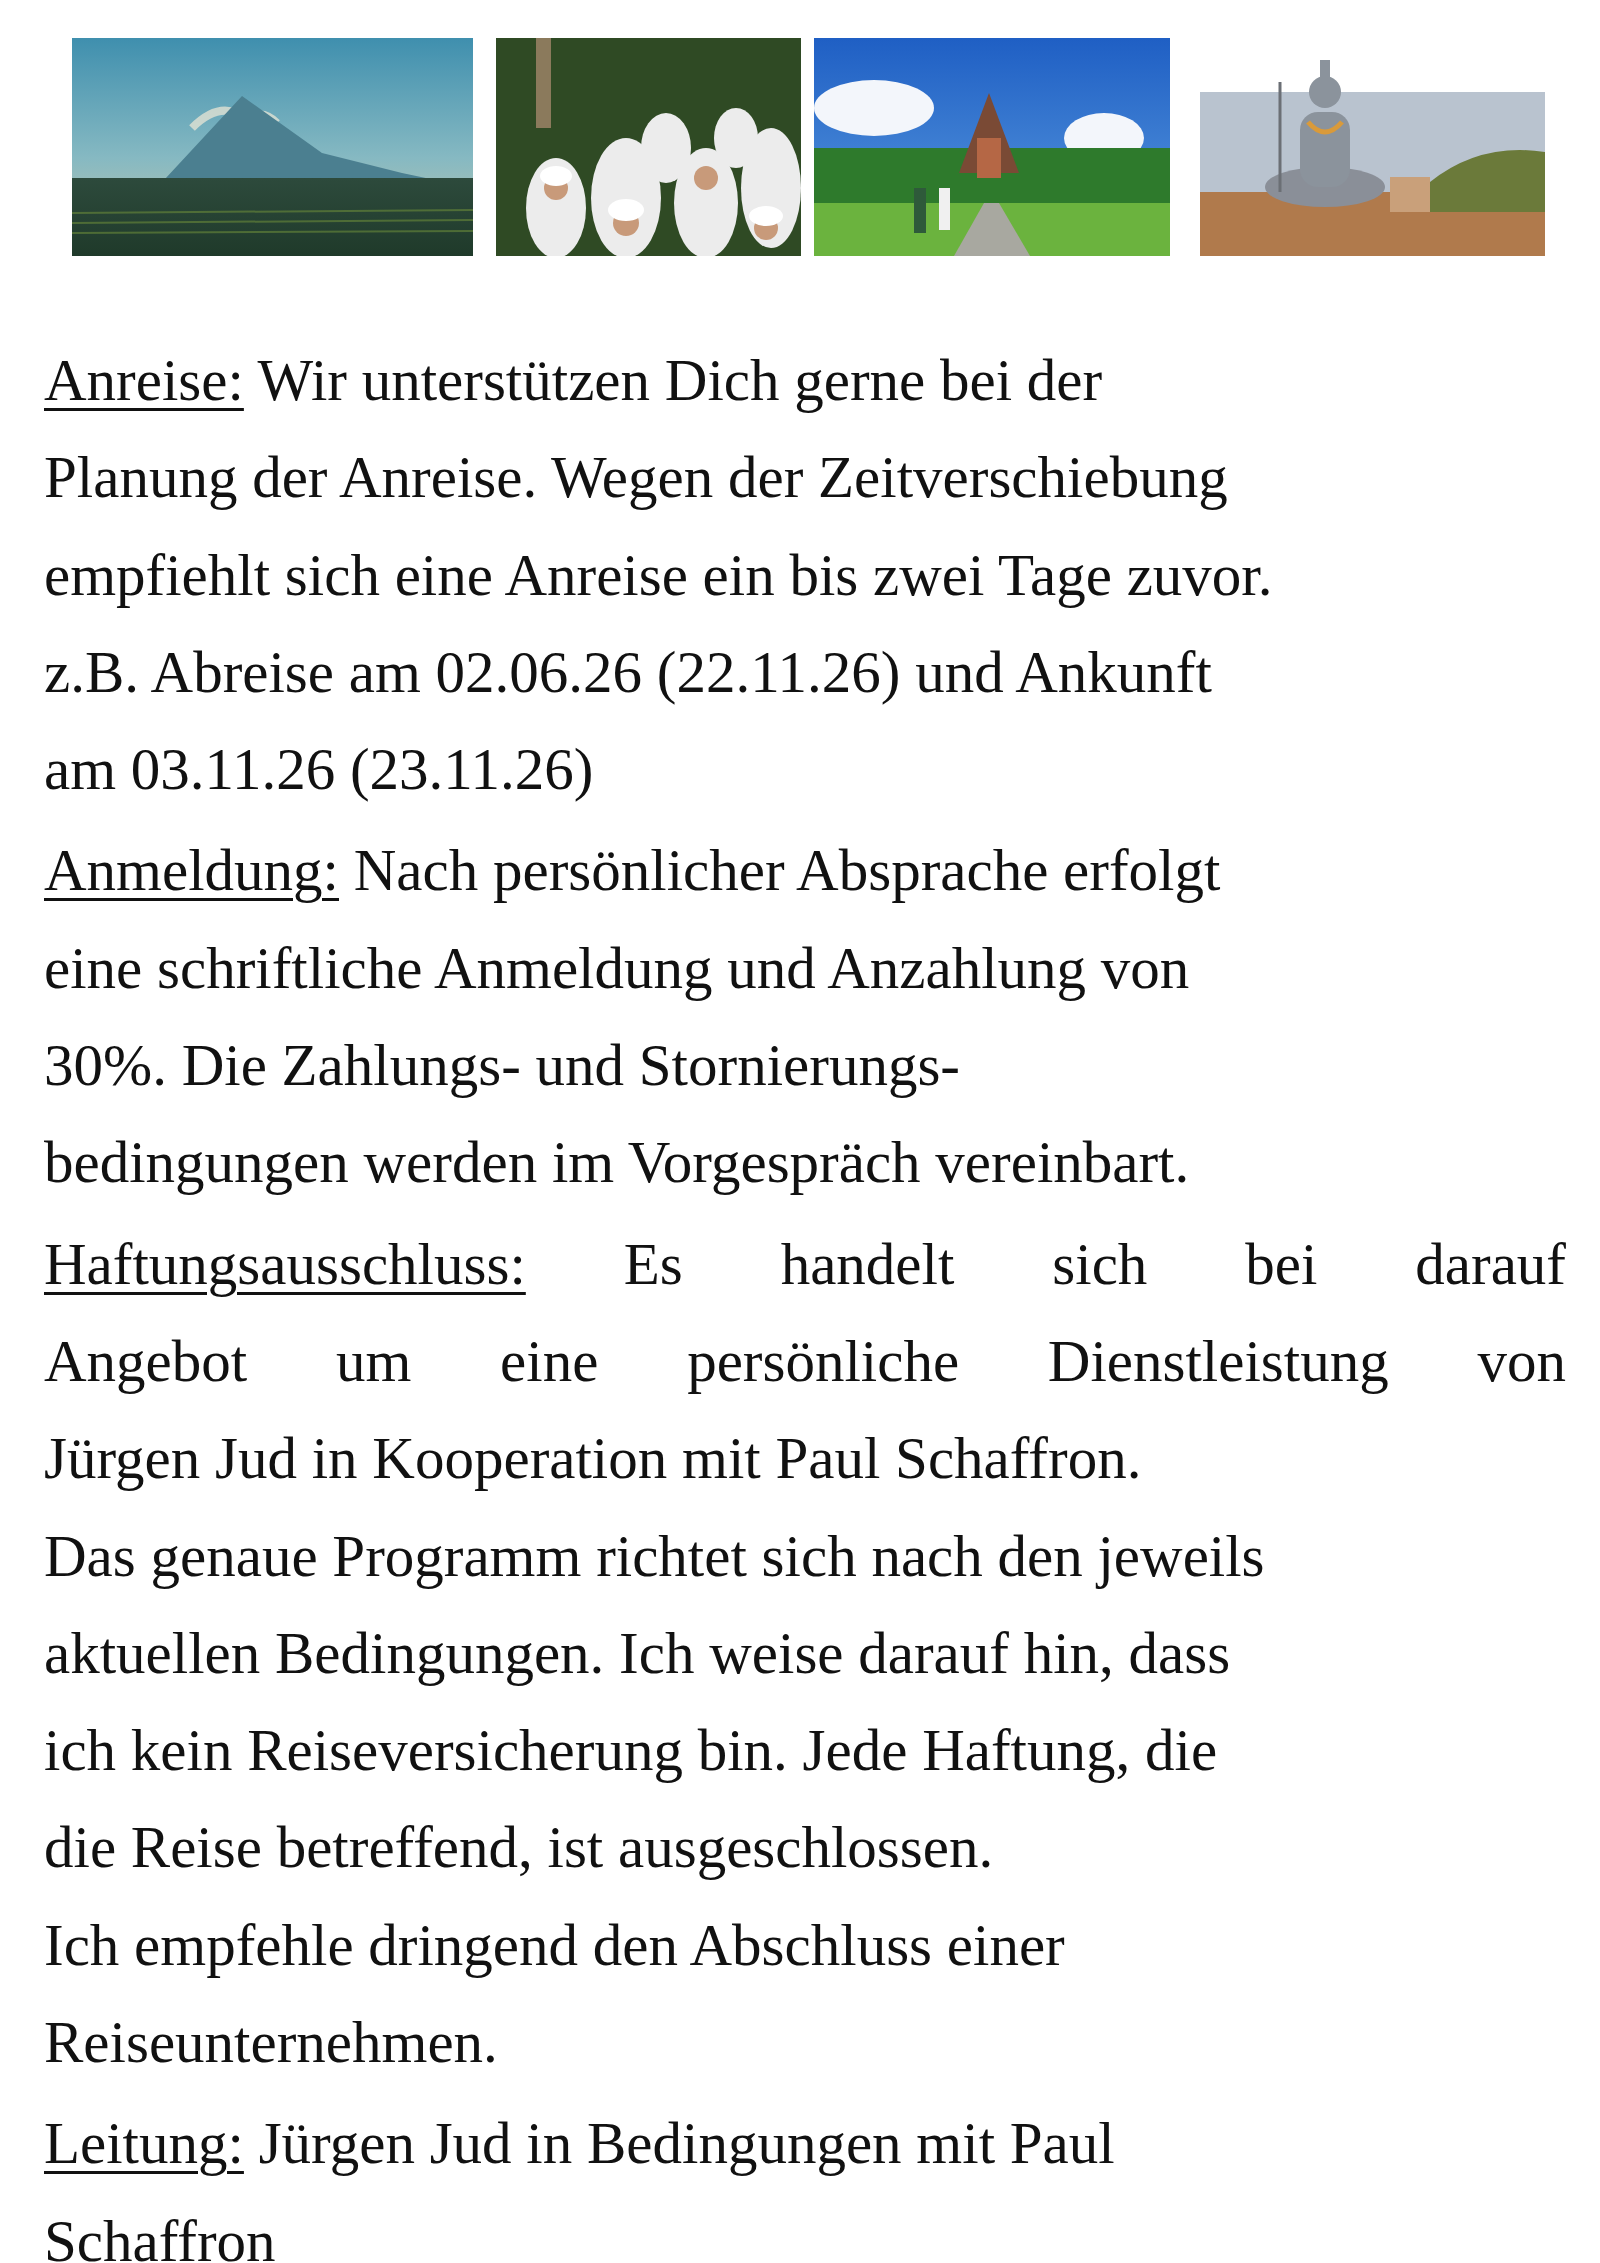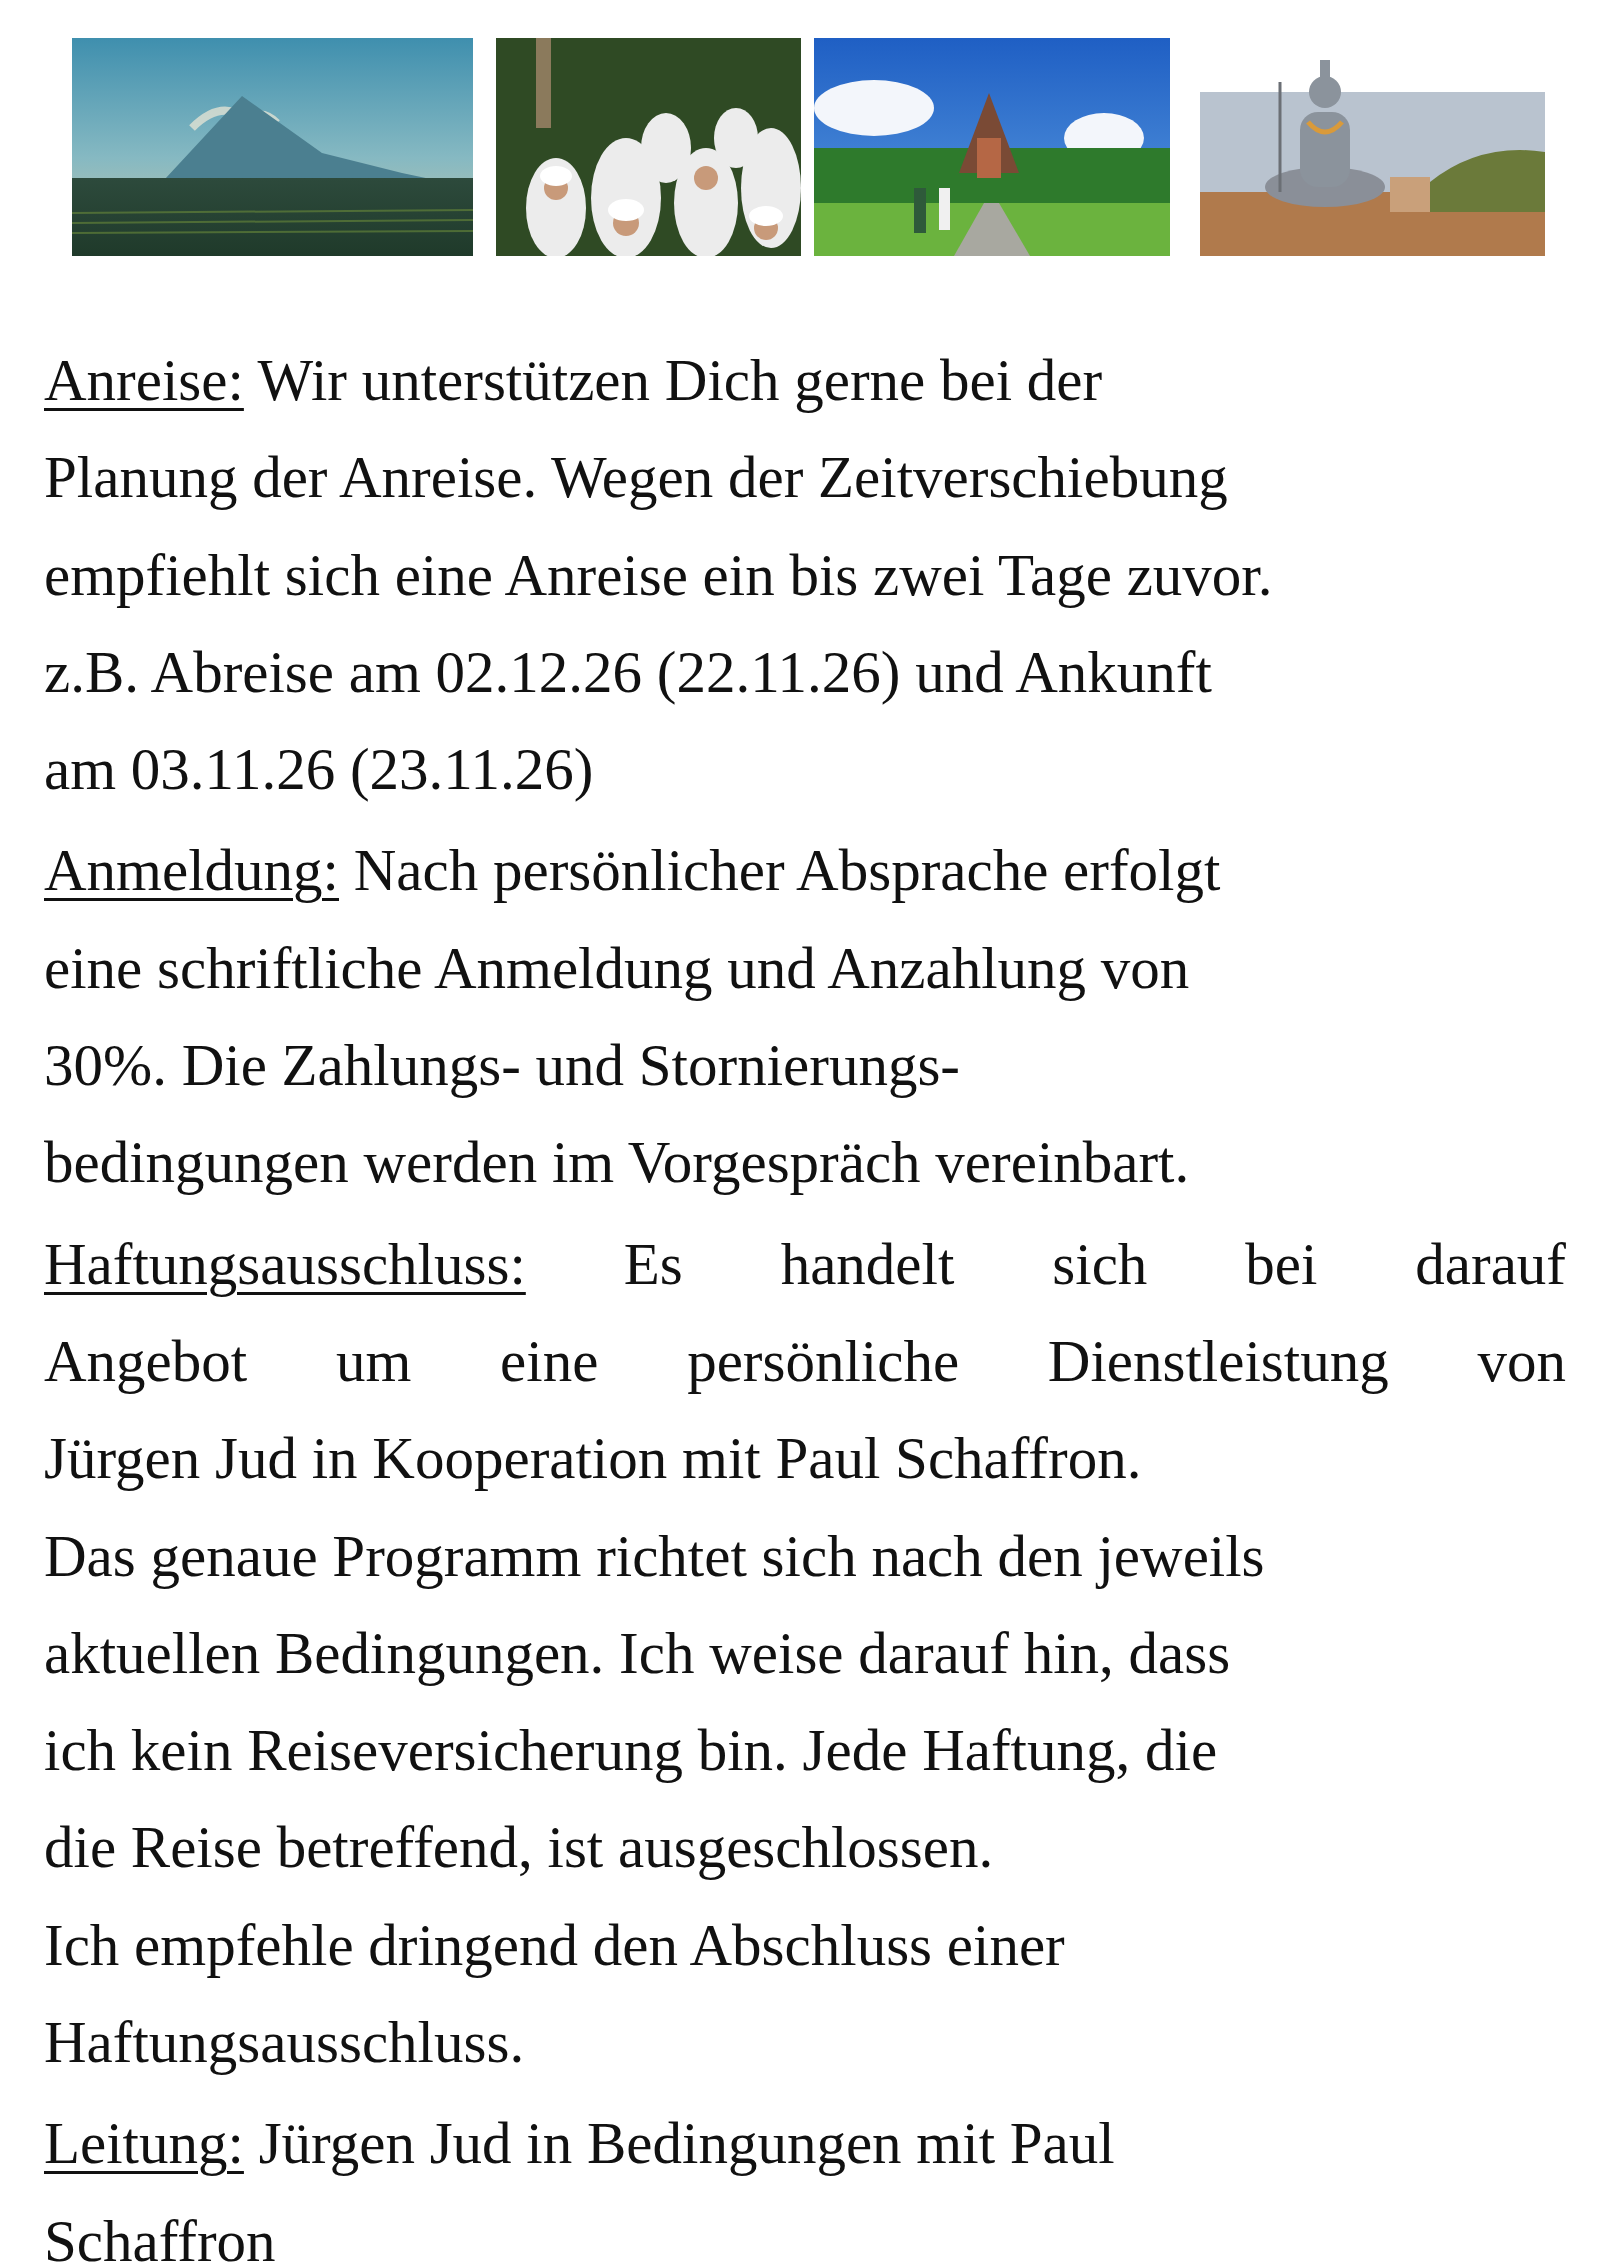--- a/index.html
+++ b/index.html
@@ -105,21 +105,21 @@
       <rect x="190" y="125" width="40" height="35" fill="#c9a07a"></rect>
     </svg>
   </div>
 </div>
 
 <div class="content">
   <div class="para">
     <span class="line"><span class="label">Anreise:</span><span> Wir unterstützen Dich gerne bei der</span></span>
     <span class="line">Planung der Anreise. Wegen der Zeitverschiebung</span>
     <span class="line">empfiehlt sich eine Anreise ein bis zwei Tage zuvor.</span>
-    <span class="line">z.B. Abreise am 02.12.26 (22.11.26) und Ankunft</span>
+    <span class="line">z.B. Abreise am 02.06.26 (22.11.26) und Ankunft</span>
     <span class="line">am 03.11.26 (23.11.26)</span>
   </div>
   <div class="para">
     <span class="line"><span class="label">Anmeldung:</span><span> Nach persönlicher Absprache erfolgt</span></span>
     <span class="line">eine schriftliche Anmeldung und Anzahlung von</span>
     <span class="line">30%. Die Zahlungs- und Stornierungs-</span>
     <span class="line">bedingungen werden im Vorgespräch vereinbart.</span>
   </div>
   <div class="para">
     <span class="justify">
@@ -137,19 +137,19 @@
       <span>persönliche</span>
       <span>Dienstleistung</span>
       <span>von</span>
     </span>
     <span class="line">Jürgen Jud in Kooperation mit Paul Schaffron.</span>
     <span class="line">Das genaue Programm richtet sich nach den jeweils</span>
     <span class="line">aktuellen Bedingungen. Ich weise darauf hin, dass</span>
     <span class="line">ich kein Reiseversicherung bin. Jede Haftung, die</span>
     <span class="line">die Reise betreffend, ist ausgeschlossen.</span>
     <span class="line">Ich empfehle dringend den Abschluss einer</span>
-    <span class="line">Haftungsausschluss.</span>
+    <span class="line">Reiseunternehmen.</span>
   </div>
   <div class="para">
     <span class="line"><span class="label">Leitung:</span><span> Jürgen Jud in Bedingungen mit Paul</span></span>
     <span class="line">Schaffron</span>
   </div>
 </div>
 
 </body></html>

